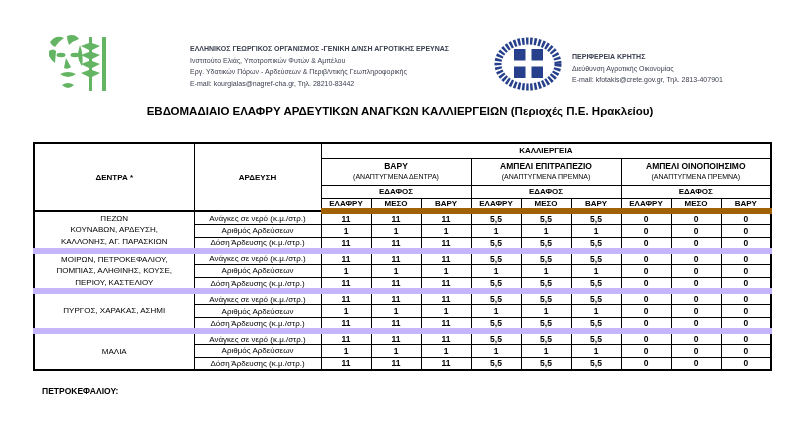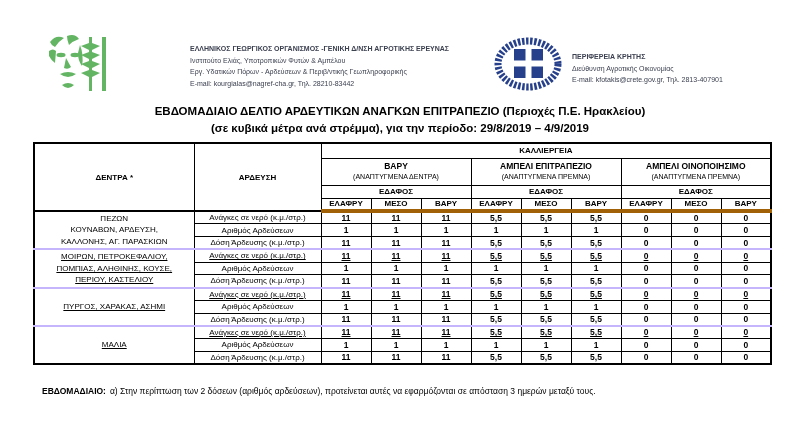--- a/index.html
+++ b/index.html
@@ -17,26 +17,26 @@
          font-size:11.5px;font-weight:bold;line-height:17px;}
   
   table.main{position:absolute;left:33px;top:142px;width:737px;border-collapse:collapse;
              table-layout:fixed;border:2px solid #000;}
   table.main th,table.main td{border:1px solid #000;padding:0;text-align:center;vertical-align:middle;overflow:hidden;}
   thead th{font-size:8px;font-weight:bold;margin-left:24px;}
   tr.h1{height:15px;} tr.h2{height:27px;} tr.h3{height:13px;} tr.h4{height:13px;}
   .crop-name{font-size:8.5px;font-weight:bold;line-height:11px;}
   .crop-sub{font-size:7px;font-weight:normal;line-height:10px;}
   .span-head{border-bottom:2px solid #000 !important;}
-  thead tr.h4 th{border-bottom:4px solid #a16207;}
+  thead tr.h4 th{border-bottom:6px solid #a16207;}
   tbody tr{height:12.75px;}
   td.region{font-size:8px;line-height:11.5px;white-space:pre-line;}
   td.rlabel{font-size:8px;}
   td.val{font-size:8.5px;font-weight:bold;}
-  tr.gs td{border-top:2px solid #c4b5fd;text-decoration:underline;}
+  tr.gs td{border-top:6px solid #c4b5fd;}
   
   .fn-star{position:absolute;left:95px;top:366px;font-size:8px;font-style:italic;}
   .notes{position:absolute;left:42px;top:385px;font-size:8.5px;line-height:13.5px;display:flex;}
   .notes .lbl{font-weight:bold;margin-right:4px;white-space:nowrap;}
 </style>
 </head>
 <body>
 
 <div class="page">
 
@@ -80,22 +80,21 @@
       <rect x="20" y="23.5" width="29" height="6" fill="#fff"></rect>
     </svg>
   </div>
   <div class="region-text">
     <div class="l0">ΠΕΡΙΦΕΡΕΙΑ ΚΡΗΤΗΣ</div>
     <div>Διεύθυνση Αγροτικής Οικονομίας</div>
     <div>E-mail: kfotakis@crete.gov.gr, Τηλ. 2813-407901</div>
   </div>
 
   <div class="title">
-    <div>ΕΒΔΟΜΑΔΙΑΙΟ ΔΕΛΤΙΟ ΑΡΔΕΥΤΙΚΩΝ ΑΝΑΓΚΩΝ ΕΠΙΤΡΑΠΕΖΙΟ (Περιοχές Π.Ε. Ηρακλείου)</div>
-    <div>(σε κυβικά μέτρα ανά στρέμμα), για την περίοδο: 29/8/2019 – 4/9/2019</div>
+    <div>ΕΒΔΟΜΑΔΙΑΙΟ ΕΛΑΦΡΥ ΑΡΔΕΥΤΙΚΩΝ ΑΝΑΓΚΩΝ ΚΑΛΛΙΕΡΓΕΙΩΝ (Περιοχές Π.Ε. Ηρακλείου)</div>
   </div>
 
   <table class="main">
     <colgroup>
       <col style="width:160px">
         <col style="width:127px">
       <col style="width:50px">
         <col style="width:50px">
         <col style="width:50px">
       <col style="width:50px">
@@ -296,19 +295,18 @@
         <td class="val">5,5</td>
         <td class="val">5,5</td>
         <td class="val">0</td>
         <td class="val">0</td>
         <td class="val">0</td>
       </tr>
     </tbody>
   </table>
 
   <div class="notes">
-    <span class="lbl">ΕΒΔΟΜΑΔΙΑΙΟ:</span>
+    <span class="lbl">ΠΕΤΡΟΚΕΦΑΛΙΟΥ:</span>
     <div>
-      <div>α) Στην περίπτωση των 2 δόσεων (αριθμός αρδεύσεων), προτείνεται αυτές να εφαρμόζονται σε απόσταση 3 ημερών μεταξύ τους.</div>
     </div>
   </div>
 
 </div>
 
 </body></html>

